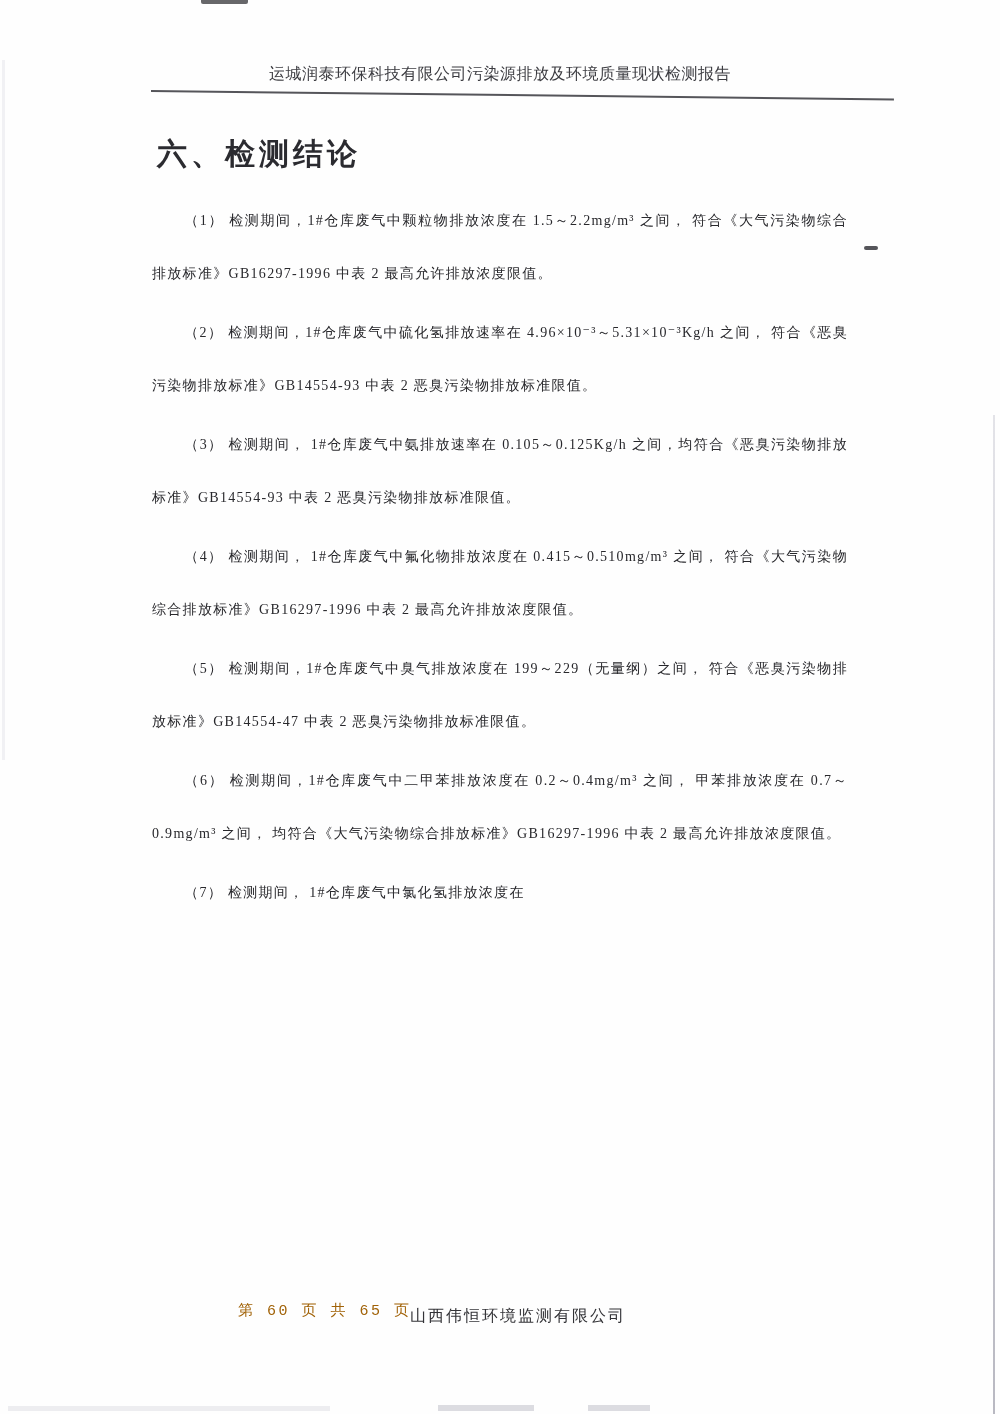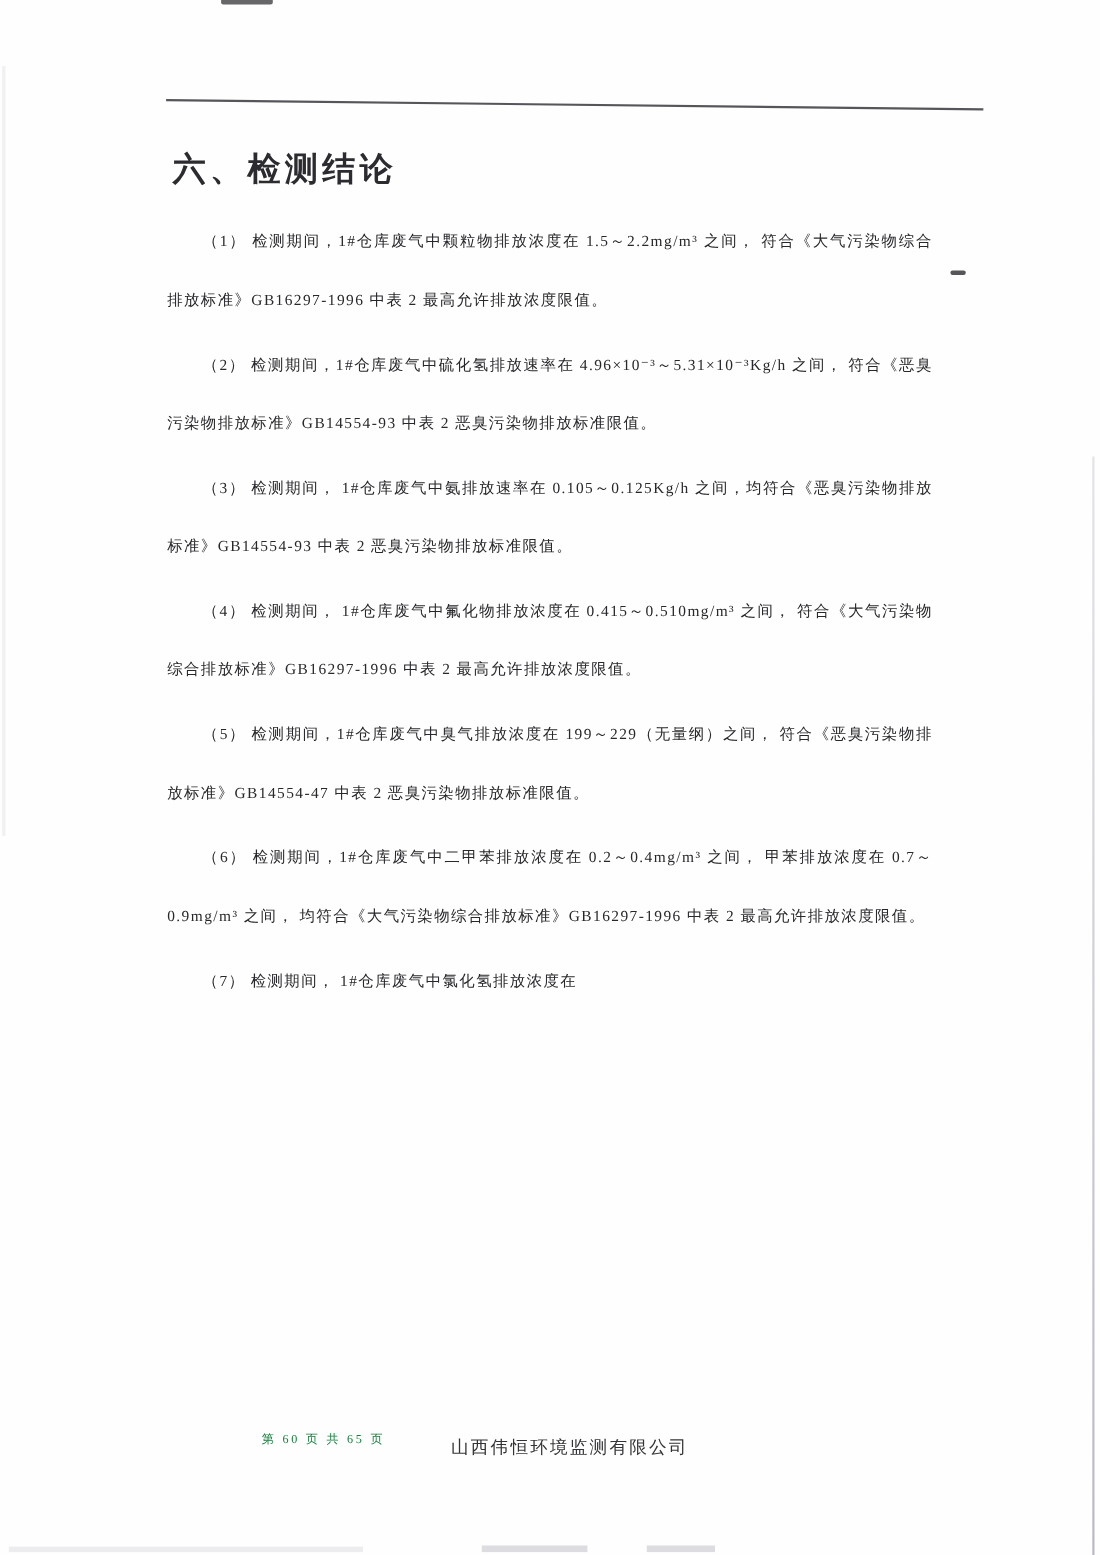--- a/index.html
+++ b/index.html
@@ -51,23 +51,24 @@
   }
   .para {
     margin: 0 0 6px 0;
     text-indent: 2.3em;
     letter-spacing: 1.3px;
   }
   
   .footer-page {
     position: absolute;
     left: 238px; top: 1301px;
-    font-size: 11px;
+    font-size: 15px;
     letter-spacing: 2.5px;
-    color: #15803d;
+    color: #a16207;
+    font-family: Liberation Mono, monospace;
   }
   .footer-company {
     position: absolute;
     left: 410px; top: 1306px;
     font-size: 16px;
     letter-spacing: 2px;
     color: #333337;
   }
   
   .artifact-top-smudge {
@@ -122,20 +123,21 @@
 <div class="page">
 
   <div class="artifact-top-smudge"></div>
   <div class="artifact-dash"></div>
   <div class="artifact-right-line"></div>
   <div class="artifact-left-streak"></div>
   <div class="artifact-bottom-seg1"></div>
   <div class="artifact-bottom-seg2"></div>
   <div class="artifact-bottom-seg3"></div>
 
+  <div class="doc-header-title">运城润泰环保科技有限公司污染源排放及环境质量现状检测报告</div>
   <div class="header-rule"></div>
 
   <div class="section-title">六、检测结论</div>
 
   <div class="doc-body">
     <p class="para">（1） 检测期间，1#仓库废气中颗粒物排放浓度在 1.5～2.2mg/m³ 之间， 符合《大气污染物综合排放标准》GB16297-1996 中表 2 最高允许排放浓度限值。</p>
     <p class="para">（2） 检测期间，1#仓库废气中硫化氢排放速率在 4.96×10⁻³～5.31×10⁻³Kg/h 之间， 符合《恶臭污染物排放标准》GB14554-93 中表 2 恶臭污染物排放标准限值。</p>
     <p class="para">（3） 检测期间， 1#仓库废气中氨排放速率在 0.105～0.125Kg/h 之间，均符合《恶臭污染物排放标准》GB14554-93 中表 2 恶臭污染物排放标准限值。</p>
     <p class="para">（4） 检测期间， 1#仓库废气中氟化物排放浓度在 0.415～0.510mg/m³ 之间， 符合《大气污染物综合排放标准》GB16297-1996 中表 2 最高允许排放浓度限值。</p>
     <p class="para">（5） 检测期间，1#仓库废气中臭气排放浓度在 199～229（无量纲）之间， 符合《恶臭污染物排放标准》GB14554-47 中表 2 恶臭污染物排放标准限值。</p>

